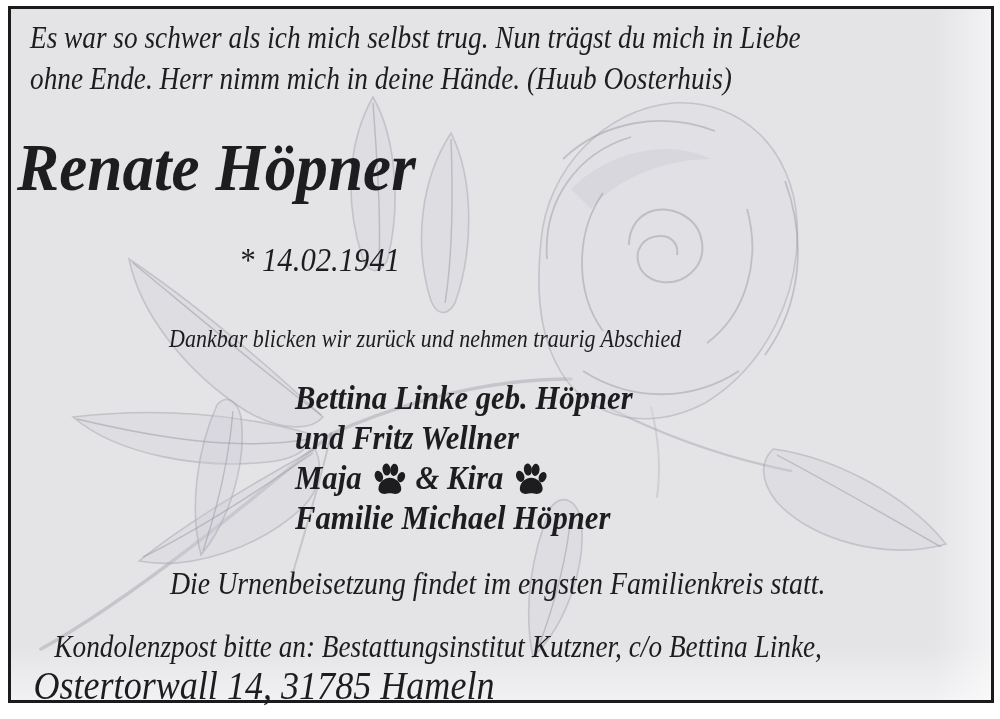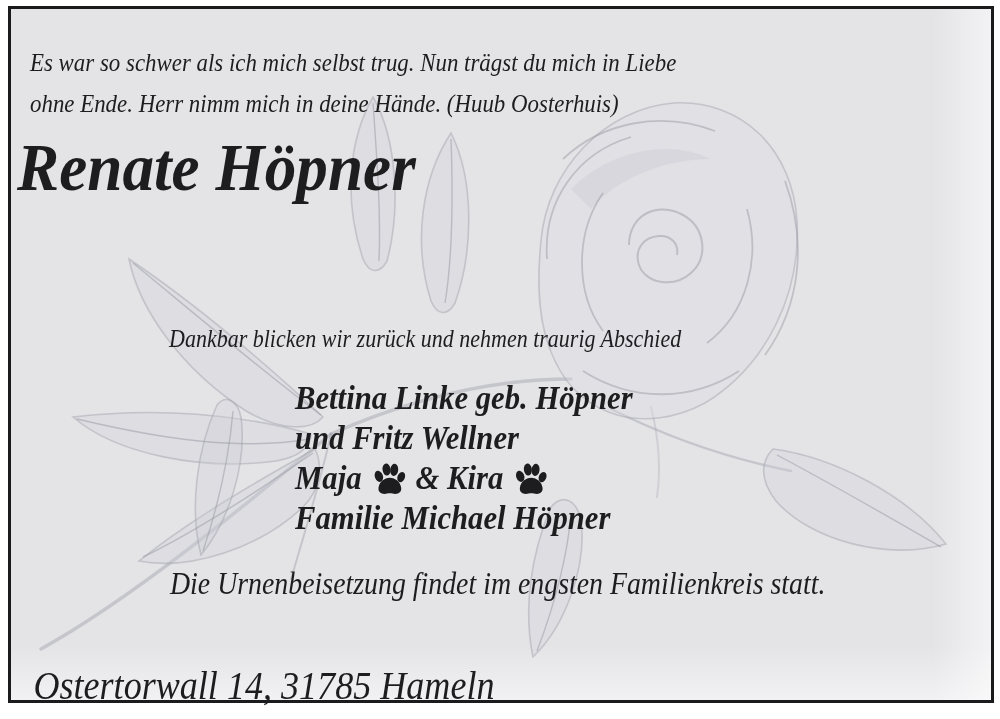--- a/index.html
+++ b/index.html
@@ -12,21 +12,21 @@
   .notice{
     position:absolute;left:8px;top:6px;width:986px;height:697px;
     box-sizing:border-box;border:3px solid #1b1b1d;
     background:
       linear-gradient(90deg, rgba(255,255,255,0) 94%, rgba(255,255,255,.55) 100%),
       linear-gradient(180deg, rgba(255,255,255,0) 92%, rgba(255,255,255,.5) 100%),
       #e4e4e7;
   }
   .sketch{position:absolute;left:0;top:0;width:980px;height:691px;z-index:0;}
   .txt{position:absolute;z-index:1;font-style:italic;white-space:nowrap;}
-  .quote{left:19px;top:8px;font-size:26px;line-height:41px;margin-top:25px;}
+  .quote{left:19px;top:8px;font-size:31px;line-height:41px;}
   .quote .ln{transform:scaleX(.88);transform-origin:0 0;}
   .centerwrap{left:-9px;top:0;width:100%;text-align:left;}
   .name{top:124px;font-size:68px;font-weight:bold;line-height:1;}
   .name .ln{display:inline-block;transform:scaleX(.93);transform-origin:50% 0;}
   .maiden{top:196px;font-size:33px;}
   .maiden .ln{display:inline-block;transform:scaleX(.9);transform-origin:50% 0;}
   .bdate{left:228px;top:233px;font-size:33px;}
   .ddate{left:577px;top:233px;font-size:33px;}
   .bdate .ln,.ddate .ln{display:inline-block;transform:scaleX(.93);transform-origin:0 0;}
   .farewell{left:158px;top:316px;font-size:25px;}
@@ -89,20 +89,23 @@
   <div class="txt quote">
     <div class="ln">Es war so schwer als ich mich selbst trug. Nun trägst du mich in Liebe</div>
     <div class="ln">ohne Ende. Herr nimm mich in deine Hände. (Huub Oosterhuis)</div>
   </div>
 
   <div class="txt centerwrap name">
     <span class="ln">Renate Höpner</span>
   </div>
 
 
+  <div class="txt bdate">
+    <span class="ln">* 14.02.1941</span>
+  </div>
 
   <div class="txt farewell">
     <span class="ln">Dankbar blicken wir zurück und nehmen traurig Abschied</span>
   </div>
 
   <div class="txt mourners">
     <div>Bettina Linke geb. Höpner</div>
     <div>und Fritz Wellner</div>
     <div>
       <span>Maja</span><svg class="paw" viewBox="0 0 100 92" aria-hidden="true">
@@ -123,17 +126,20 @@
           </g>
         </svg>
     </div>
     <div>Familie Michael Höpner</div>
   </div>
 
   <div class="txt funeral">
     <span class="ln">Die Urnenbeisetzung findet im engsten Familienkreis statt.</span>
   </div>
 
+  <div class="txt centerwrap cond1">
+    <span class="ln">Kondolenzpost bitte an: Bestattungsinstitut Kutzner, c/o Bettina Linke,</span>
+  </div>
   <div class="txt centerwrap cond2">
     <span class="ln">Ostertorwall 14, 31785 Hameln</span>
   </div>
 
 </div>
 
 </body></html>

